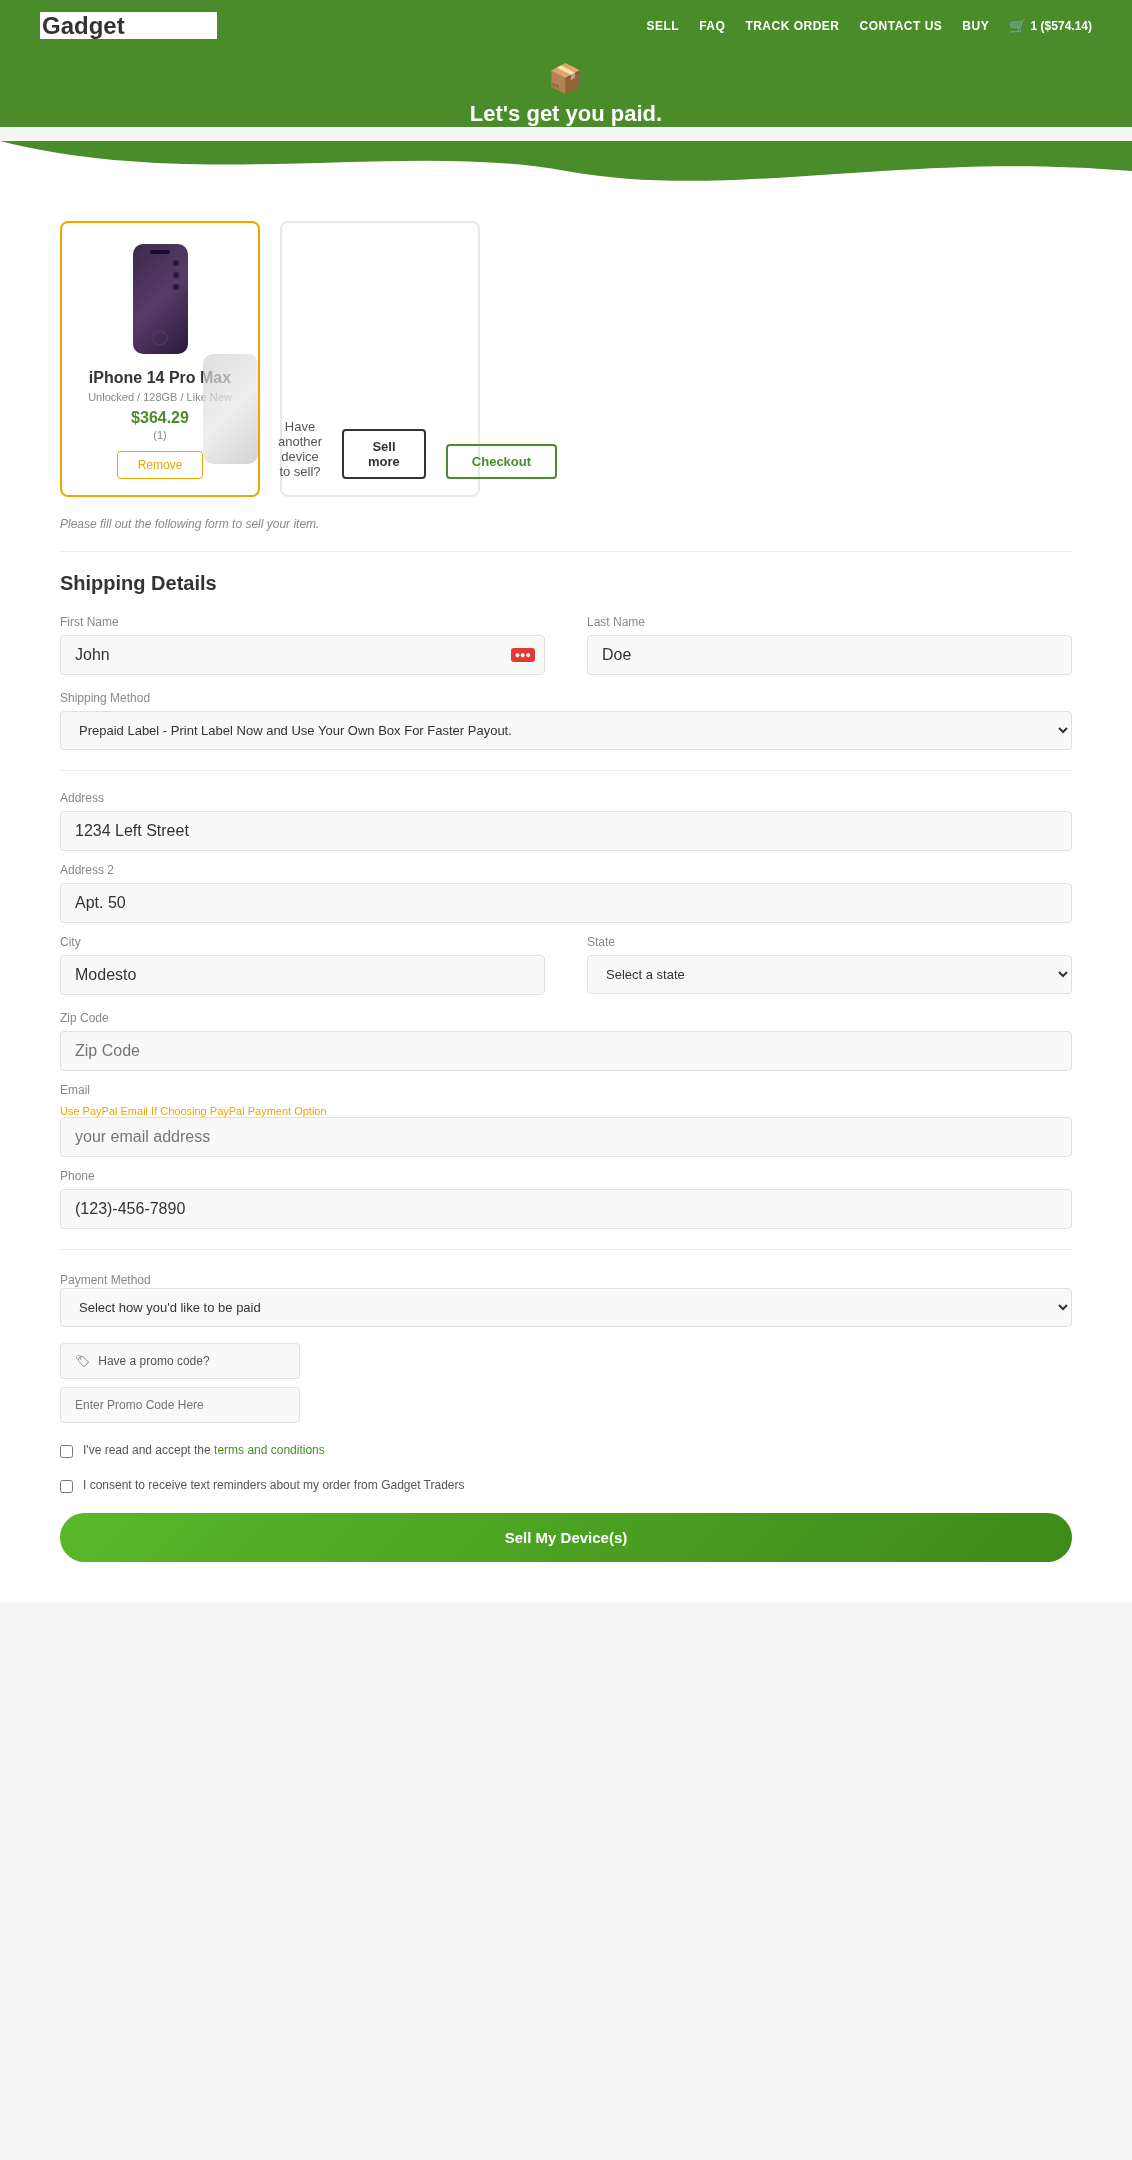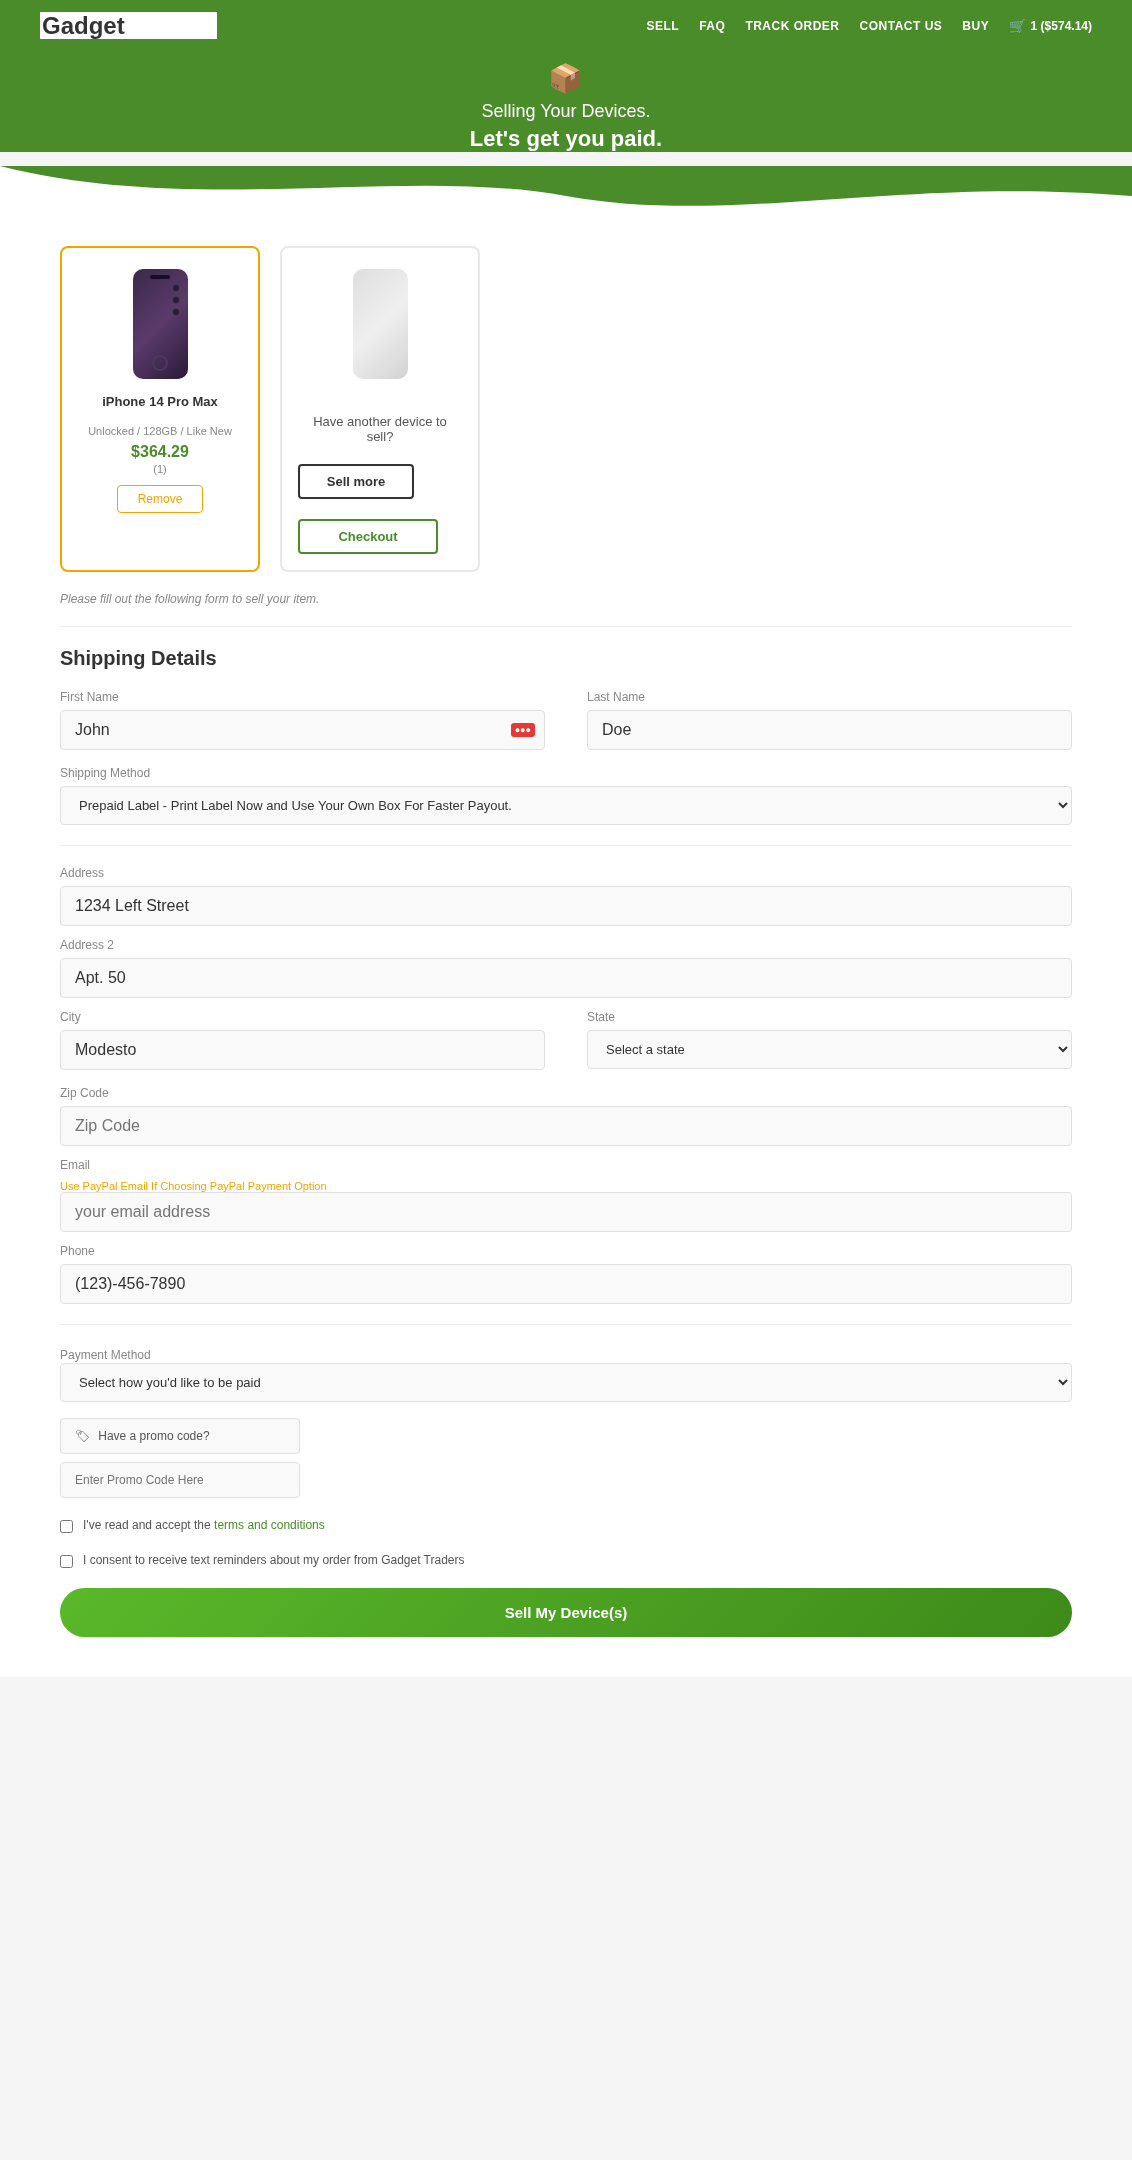--- a/index.html
+++ b/index.html
@@ -28,27 +28,27 @@
 
     
     .device-cards { display: flex; gap: 20px; margin-bottom: 20px; margin-top: 10px; }
     .device-card { border: 2px solid #e8e8e8; border-radius: 8px; padding: 16px; width: 200px; text-align: center; background: #fff; }
     .device-card.selected { border-color: #f0a500; }
     .device-image { width: 80px; height: 120px; margin: 0 auto 10px; display: flex; align-items: center; justify-content: center; }
     .phone-dark { width: 55px; height: 110px; background: linear-gradient(135deg, #3a2a4a, #5a3a6a, #2a1a3a); border-radius: 10px; position: relative; }
     .phone-dark::before { content: ''; position: absolute; top: 6px; left: 50%; transform: translateX(-50%); width: 20px; height: 4px; background: #1a0a2a; border-radius: 2px; }
     .phone-dark::after { content: ''; position: absolute; bottom: 8px; left: 50%; transform: translateX(-50%); width: 12px; height: 12px; border: 2px solid #4a3a5a; border-radius: 50%; }
     .phone-light { width: 55px; height: 110px; background: linear-gradient(135deg, #d0d0d0, #e8e8e8, #c0c0c0); border-radius: 10px; position: relative; opacity: 0.7; }
-    .device-name { font-size: 13px; font-weight: 600; margin-bottom: 16px; }
+    .device-name { font-size: 16px; font-weight: 600; margin-bottom: 4px; }
     .device-specs { font-size: 11px; color: #888; margin-bottom: 6px; }
     .device-price { font-size: 16px; font-weight: bold; color: #4a8c2a; margin-bottom: 2px; }
     .device-qty { font-size: 11px; color: #888; margin-bottom: 10px; }
     .remove-btn { border: 1px solid #f0a500; color: #f0a500; background: transparent; padding: 6px 20px; border-radius: 4px; cursor: pointer; font-size: 12px; }
 
-    .add-card { display: flex; flex-direction: column; justify-content: center; align-items: flex-start; gap: 20px; }
+    .add-card { display: flex; flex-direction: row; justify-content: center; align-items: flex-end; gap: 20px; }
     .add-card-text { font-size: 13px; color: #555; }
     .sell-more-btn { border: 2px solid #333; color: #333; background: transparent; padding: 8px 24px; border-radius: 4px; cursor: pointer; font-size: 13px; font-weight: 600; width: 116px; }
     .checkout-btn { border: 2px solid #4a8c2a; color: #4a8c2a; background: transparent; padding: 8px 24px; border-radius: 4px; cursor: pointer; font-size: 13px; font-weight: 600; width: 140px; }
 
     
     .form-hint { font-size: 12px; color: #888; margin-bottom: 16px; font-style: italic; }
     .section-title { font-size: 20px; font-weight: 600; color: #333; margin-bottom: 20px; }
 
     .form-row { display: flex; gap: 42px; margin-bottom: 16px; }
     .form-group { display: flex; flex-direction: column; flex: 1; }
@@ -96,21 +96,20 @@
       <a>CONTACT US</a>
       <a>BUY</a>
       <div class="cart-btn">
         <span class="cart-icon">🛒</span>
         <span>1 ($574.14)</span>
       </div>
     </div>
   </div>
   <div class="header-hero">
     <div class="icon">📦</div>
-    <p>Selling Your Devices.</p>
     <h1>Let's get you paid.</h1>
   </div>
 </div>
 
 <div class="wave-container">
   <svg class="wave" viewBox="0 0 1132 50" preserveAspectRatio="none" height="50" width="100%">
     <path d="M0,0 C200,50 400,0 566,30 C732,60 900,10 1132,30 L1132,50 L0,50 Z" fill="#fff"></path>
   </svg>
 </div>
 

